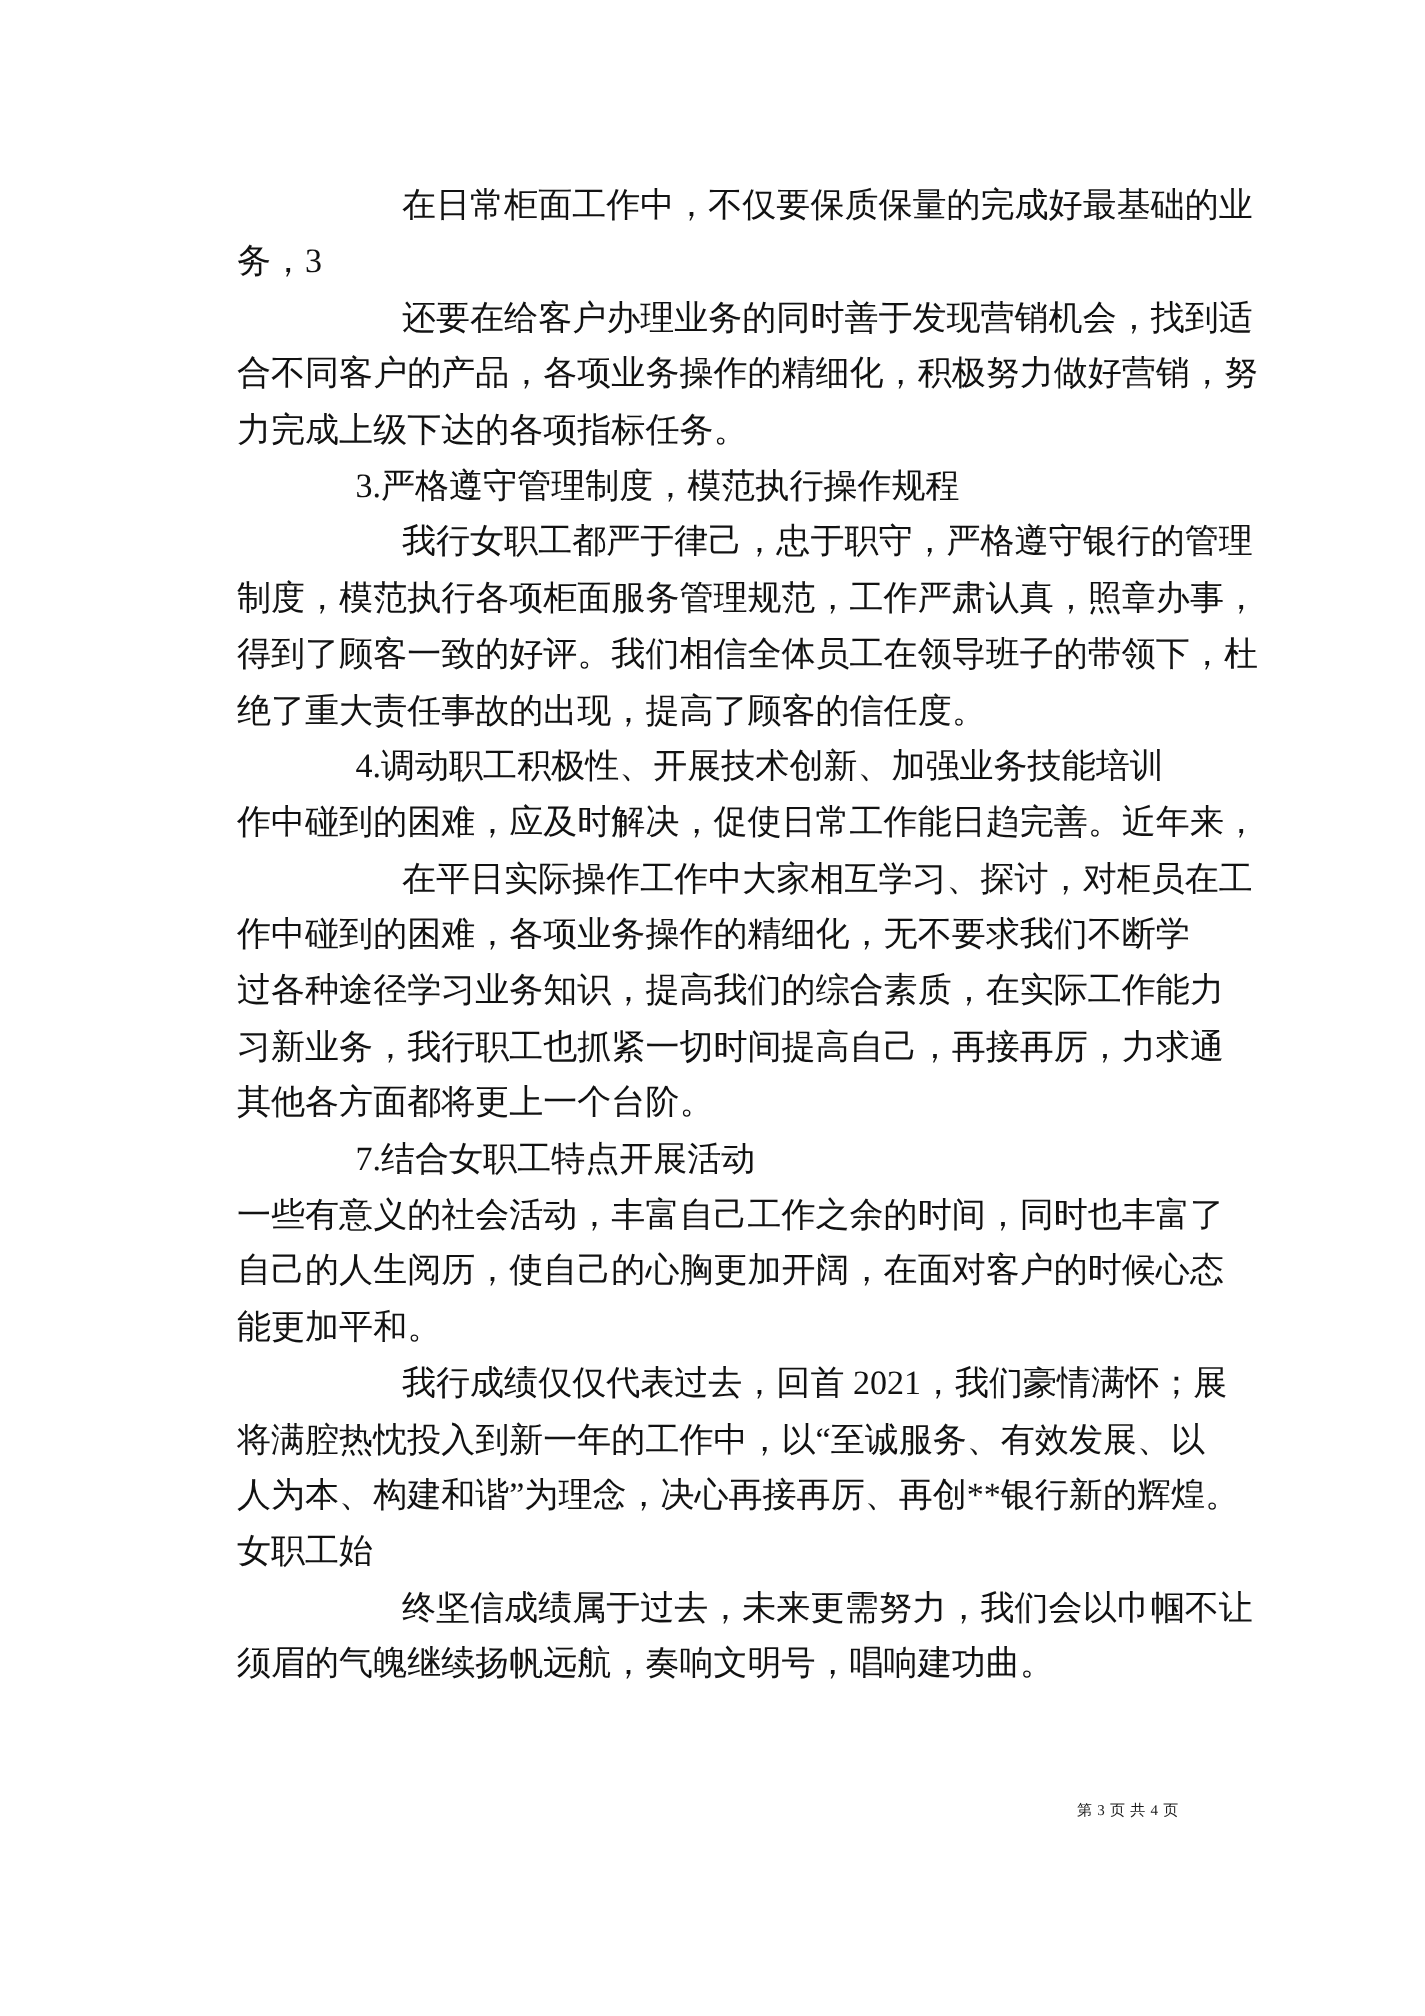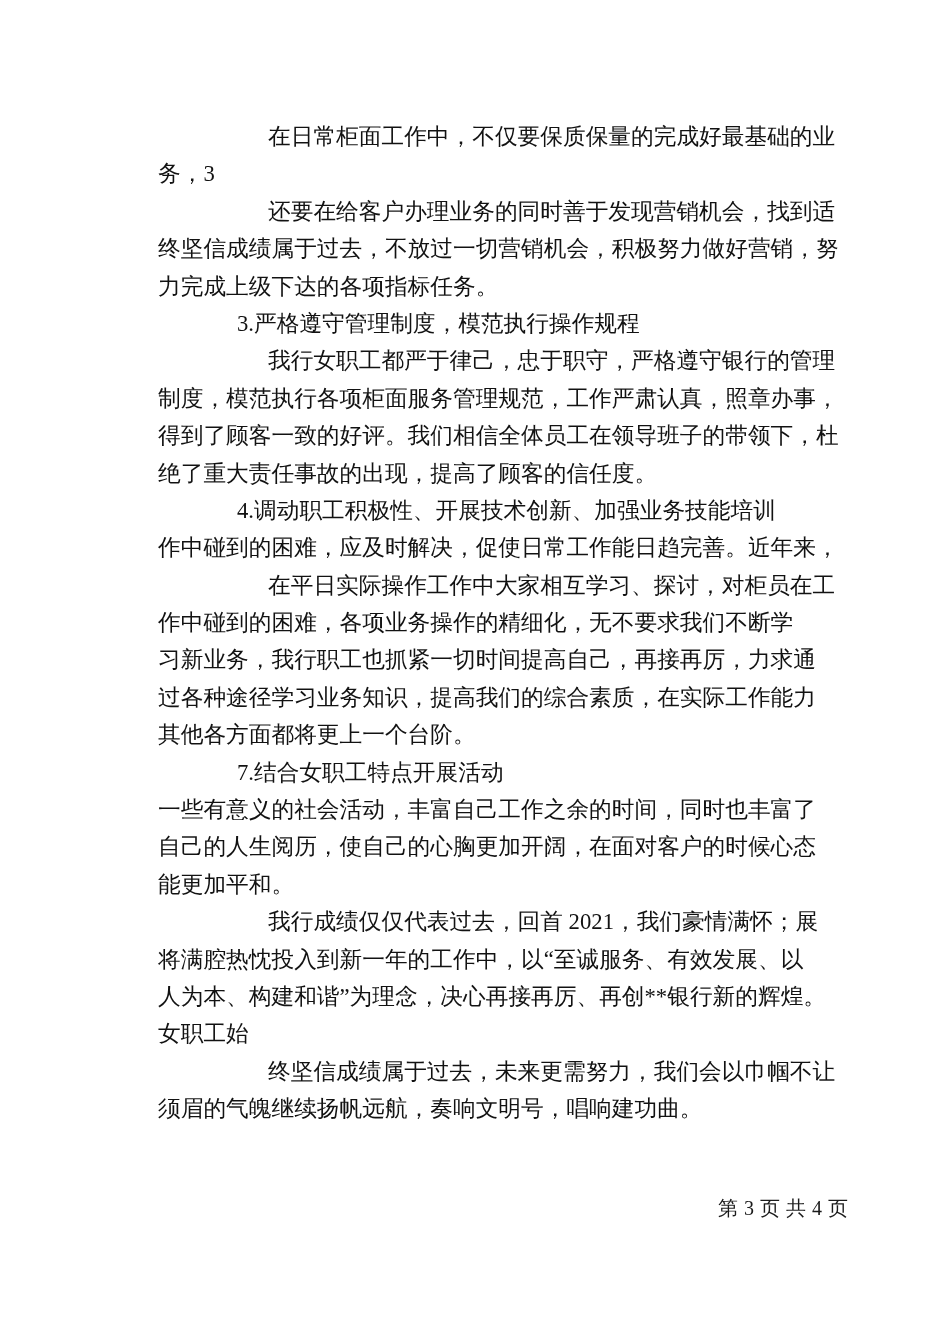--- a/index.html
+++ b/index.html
@@ -27,53 +27,53 @@
     height: 37.4px;
     white-space: nowrap;
     letter-spacing: 0;
   }
   .line.first { padding-left: 110px; }
   .line.heading { padding-left: 79px; }
   .page-footer {
     position: absolute;
     left: 718px;
     top: 1199px;
-    font-size: 20px;
+    font-size: 10px;
     line-height: 18px;
     color: #1a1a1a;
     letter-spacing: 0.5px;
     white-space: nowrap;
   }
 </style>
 </head>
 <body>
 
 <div class="doc">
 
   <div class="line first">在日常柜面工作中，不仅要保质保量的完成好最基础的业</div>
   <div class="line">务，3</div>
 
   <div class="line first">还要在给客户办理业务的同时善于发现营销机会，找到适</div>
-  <div class="line">终坚信成绩属于过去，不放过一切营销机会，积极努力做好营销，努</div>
+  <div class="line">合不同客户的产品，各项业务操作的精细化，积极努力做好营销，努</div>
   <div class="line">力完成上级下达的各项指标任务。</div>
 
   <div class="line heading">3.严格遵守管理制度，模范执行操作规程</div>
 
   <div class="line first">我行女职工都严于律己，忠于职守，严格遵守银行的管理</div>
   <div class="line">制度，模范执行各项柜面服务管理规范，工作严肃认真，照章办事，</div>
   <div class="line">得到了顾客一致的好评。我们相信全体员工在领导班子的带领下，杜</div>
   <div class="line">绝了重大责任事故的出现，提高了顾客的信任度。</div>
 
   <div class="line heading">4.调动职工积极性、开展技术创新、加强业务技能培训</div>
 
   <div class="line">作中碰到的困难，应及时解决，促使日常工作能日趋完善。近年来，</div>
   <div class="line first">在平日实际操作工作中大家相互学习、探讨，对柜员在工</div>
   <div class="line">作中碰到的困难，各项业务操作的精细化，无不要求我们不断学</div>
+  <div class="line">过各种途径学习业务知识，提高我们的综合素质，在实际工作能力</div>
   <div class="line">习新业务，我行职工也抓紧一切时间提高自己，再接再厉，力求通</div>
-  <div class="line">过各种途径学习业务知识，提高我们的综合素质，在实际工作能力</div>
   <div class="line">其他各方面都将更上一个台阶。</div>
 
   <div class="line heading">7.结合女职工特点开展活动</div>
 
   <div class="line">一些有意义的社会活动，丰富自己工作之余的时间，同时也丰富了</div>
   <div class="line">自己的人生阅历，使自己的心胸更加开阔，在面对客户的时候心态</div>
   <div class="line">能更加平和。</div>
 
   <div class="line first">我行成绩仅仅代表过去，回首 2021，我们豪情满怀；展</div>
   <div class="line">将满腔热忱投入到新一年的工作中，以“至诚服务、有效发展、以</div>

